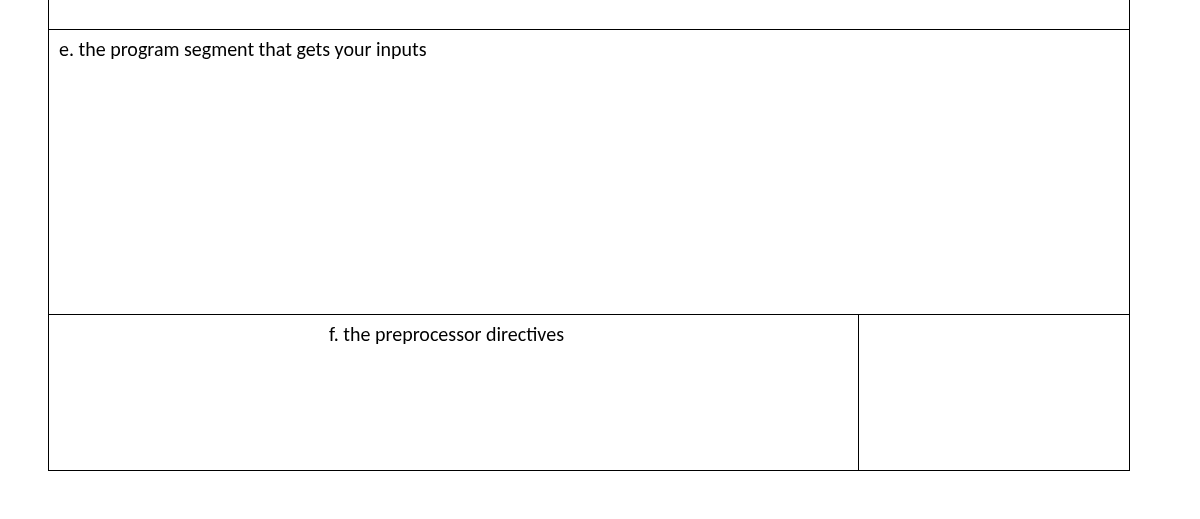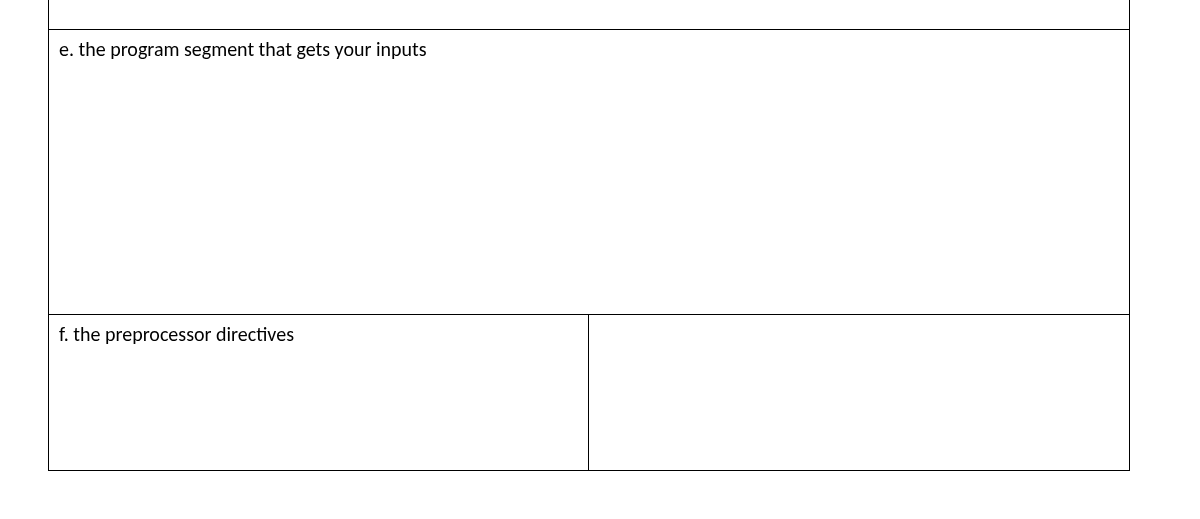--- a/index.html
+++ b/index.html
@@ -28,20 +28,21 @@
       border-bottom: 1px solid #000;
     }
     .row-top-spacer {
       height: 30px;
     }
     .row-e {
       height: 285px;
     }
     .row-fg {
       height: 156px;
+      justify-content: center;
     }
     .cell-full {
       width: 100%;
       padding: 6px 10px;
     }
     .cell-half {
       width: 50%;
       padding: 6px 10px;
     }
     .cell-half:first-child {

